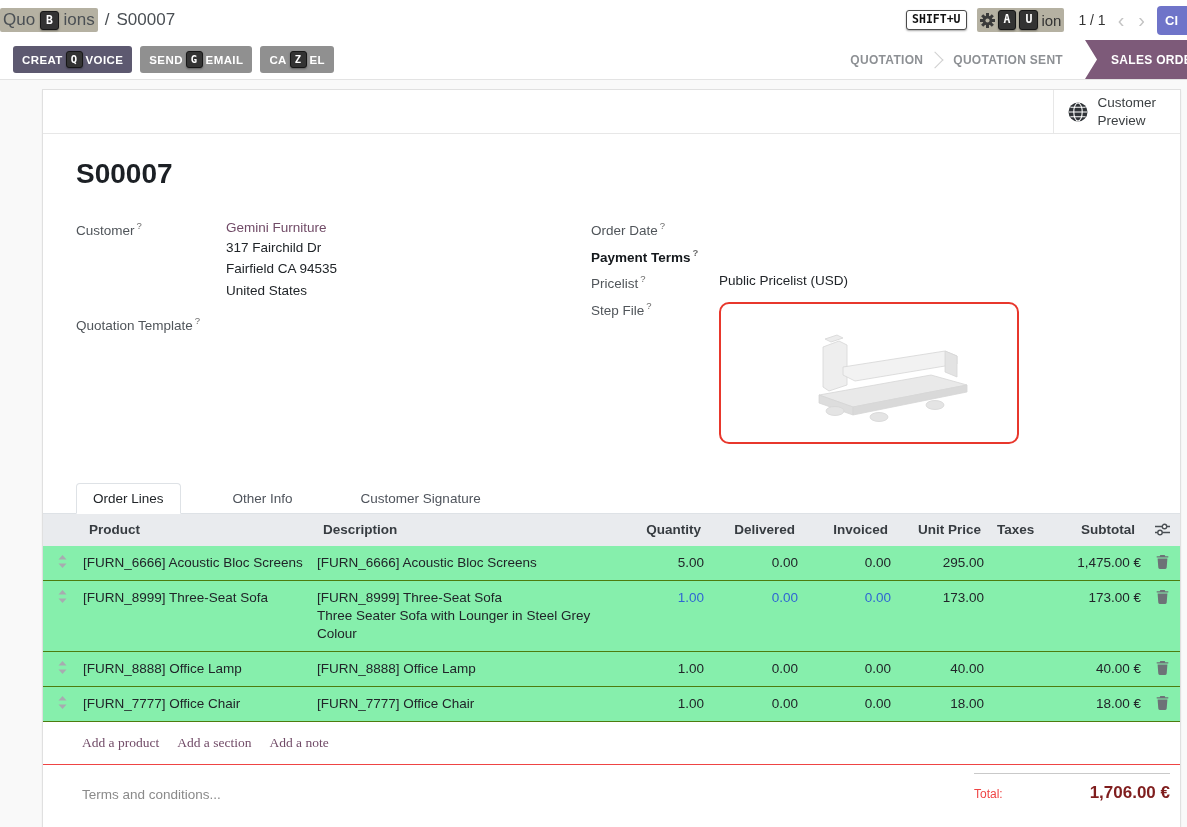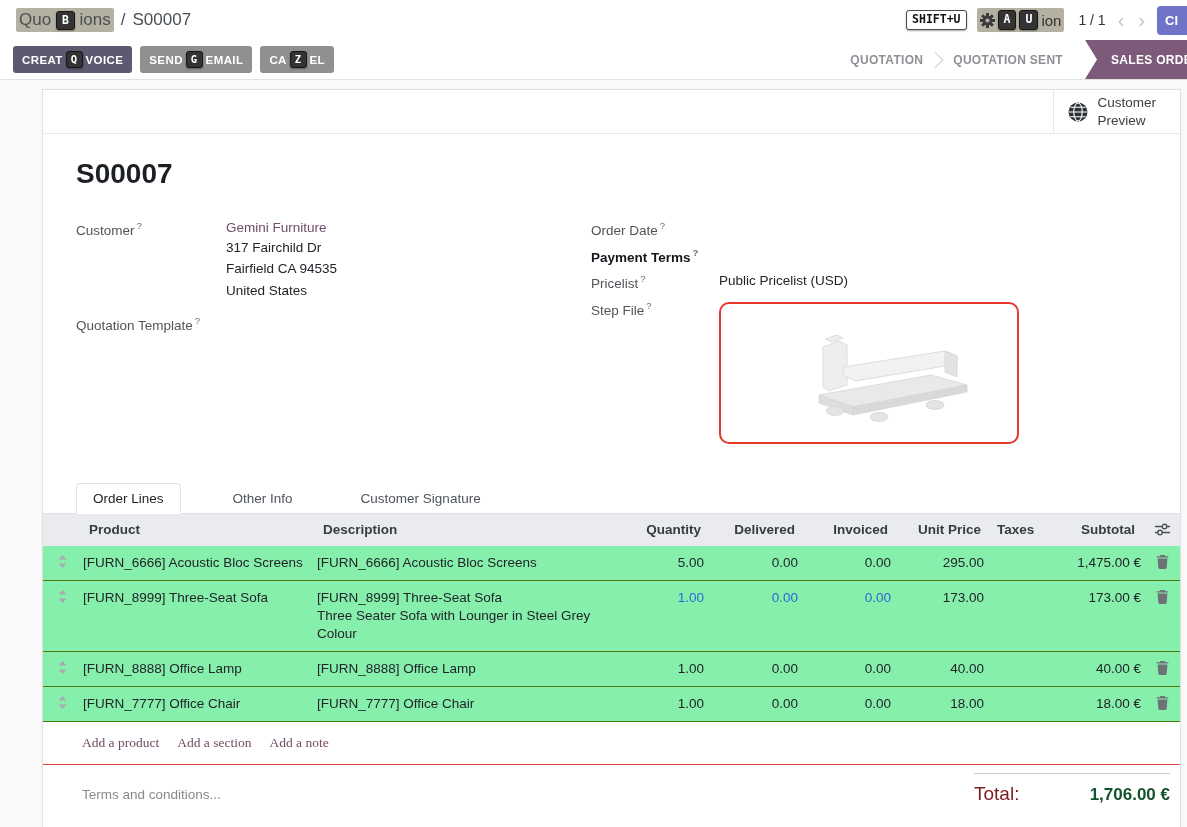--- a/index.html
+++ b/index.html
@@ -28,21 +28,20 @@
     box-shadow:0 1px 2px rgba(0,0,0,.35);
     vertical-align:middle;
   }
   .hint.light { background:#fff; color:#111; border:1px solid #4a4a4a; }
   .hl { background:var(--hint-highlight,#b5b1a2); border-radius:2px; padding:2px 3px; }
 
   
   .breadcrumb-bar {
     height:40px; background:#fff;
     display:flex; align-items:center; justify-content:space-between;
-    padding-left:16px;
     gap:12px;
   }
   .bc-left { font-size:17px; color:#4a4f54; display:flex; align-items:center; gap:7px; white-space:nowrap; }
   .bc-parent { cursor:pointer; }
   .bc-right { display:flex; align-items:center; gap:10px; }
   .action-menu { display:inline-flex; align-items:center; gap:3px; font-size:15px; color:#333; cursor:pointer; }
   .pager-count { font-size:14px; color:#333; margin-left:4px; }
   .pager-btn { font-size:20px; color:#c3c3c3; cursor:pointer; line-height:1; padding:0 2px; }
   .edge-btn {
     background:var(--edge-button,#6f74c9); color:#fff;
@@ -150,22 +149,22 @@
   .edited { color:var(--edited-value,#2f66d3); }
 
   .add-links { display:flex; gap:18px; padding:13px 0 13px 39px; background:#fff; border-bottom:1px solid #ef4444;font-family:Liberation Serif, serif; }
   .add-link { color:var(--link,#714B67); font-size:13.5px; cursor:pointer; }
 
   
   .summary { display:flex; justify-content:space-between; padding:8px 10px 14px 39px; background:#fff; }
   .terms { color:#8a8a8a; font-size:13.5px; margin-top:14px; cursor:text; }
   .totals { width:196px; }
   .total-row { display:flex; justify-content:space-between; align-items:baseline; border-top:1px solid #c9c9c9; padding-top:9px; }
-  .total-label { font-size:19px; color:#7f1d1d; }
-  .total-value { font-size:17px; font-weight:700; color:#14532d; }
+  .total-label { font-size:12px; color:#ef4444; }
+  .total-value { font-size:17px; font-weight:700; color:#7f1d1d; }
 </style>
 </head>
 <body>
 
 <div class="screen">
 
   <header class="breadcrumb-bar">
     <div class="bc-left">
       <span class="bc-parent hl">
         <span>Quo</span>

